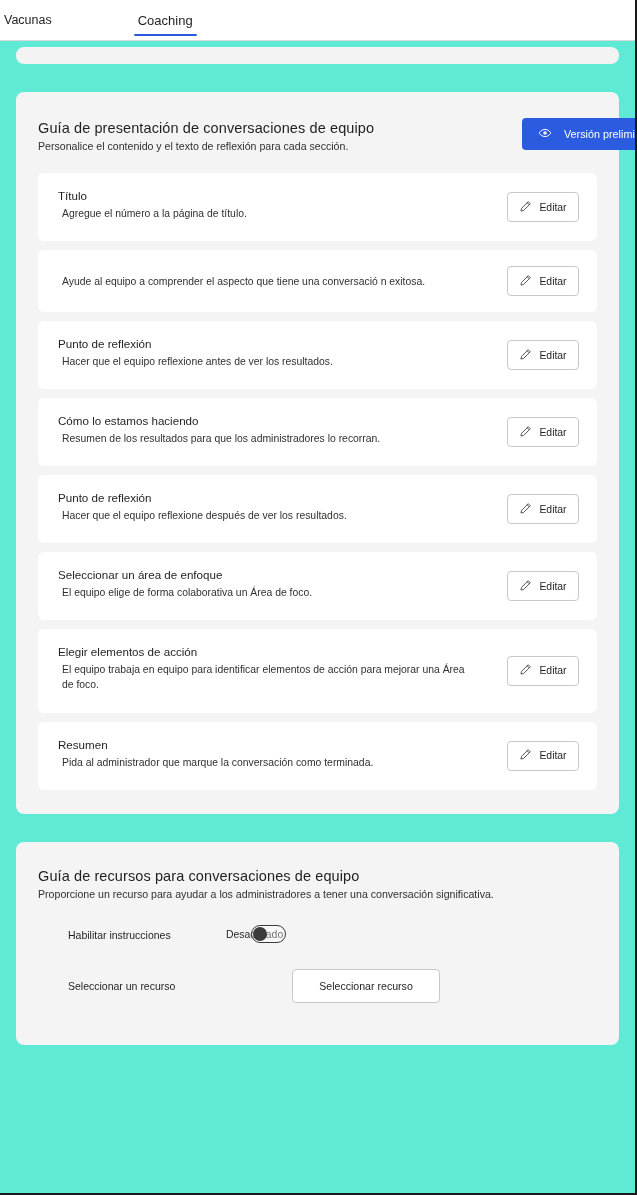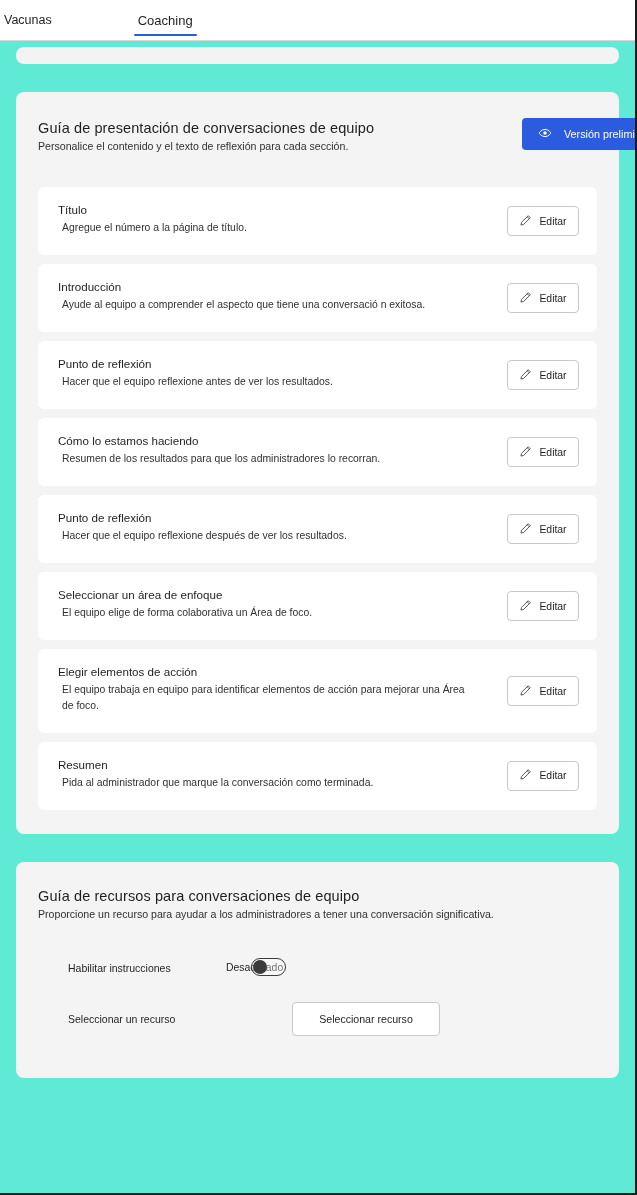--- a/index.html
+++ b/index.html
@@ -88,21 +88,21 @@
     font-size: 10.6px;
     color: #31302f;
     margin: 0;
     font-weight: 400;
   }
 
   .panel-head {
     display: flex;
     align-items: flex-end;
     justify-content: space-between;
-    margin-bottom: 35px;
+    margin-bottom: 21px;
     position: relative;
   }
   .panel-head-text { padding-top: 2px; }
 
   
   .btn-preview {
     position: absolute;
     top: 0;
     left: 484px;
     width: 140px;
@@ -165,21 +165,21 @@
     font-size: 10.4px;
     color: #1f1f1f;
     cursor: pointer;
     font-family: inherit;
     padding: 0;
   }
   .btn-edit .pencil { display:block; }
 
   
   .panel-resource { padding-bottom: 42px; }
-  .res-head { margin-bottom: 36px; }
+  .res-head { margin-bottom: 23px; }
 
   .field-row {
     display: flex;
     align-items: center;
     margin-bottom: 18px;
     min-height: 24px;
   }
   .field-label {
     width: 158px;
     flex: 0 0 158px;
@@ -279,21 +279,20 @@
               <path d="M14.2 2.6l3.2 3.2L7.1 16.1 3 17l.9-4.1z"></path>
               <path d="M12.6 4.2l3.2 3.2"></path>
             </svg>
           </span>
           <span>Editar</span>
         </button>
       </div>
 
       <div class="row">
         <div class="row-text">
-          <p class="row-title">Introducción</p>
           <p class="row-desc">Ayude al equipo a comprender el aspecto que tiene una conversació n exitosa.</p>
         </div>
         <button class="btn-edit">
           <span class="pencil">
             <svg width="13" height="13" viewBox="0 0 20 20" fill="none" stroke="#3a3a3a" stroke-width="1.3" stroke-linejoin="round">
               <path d="M14.2 2.6l3.2 3.2L7.1 16.1 3 17l.9-4.1z"></path>
               <path d="M12.6 4.2l3.2 3.2"></path>
             </svg>
           </span>
           <span>Editar</span>

